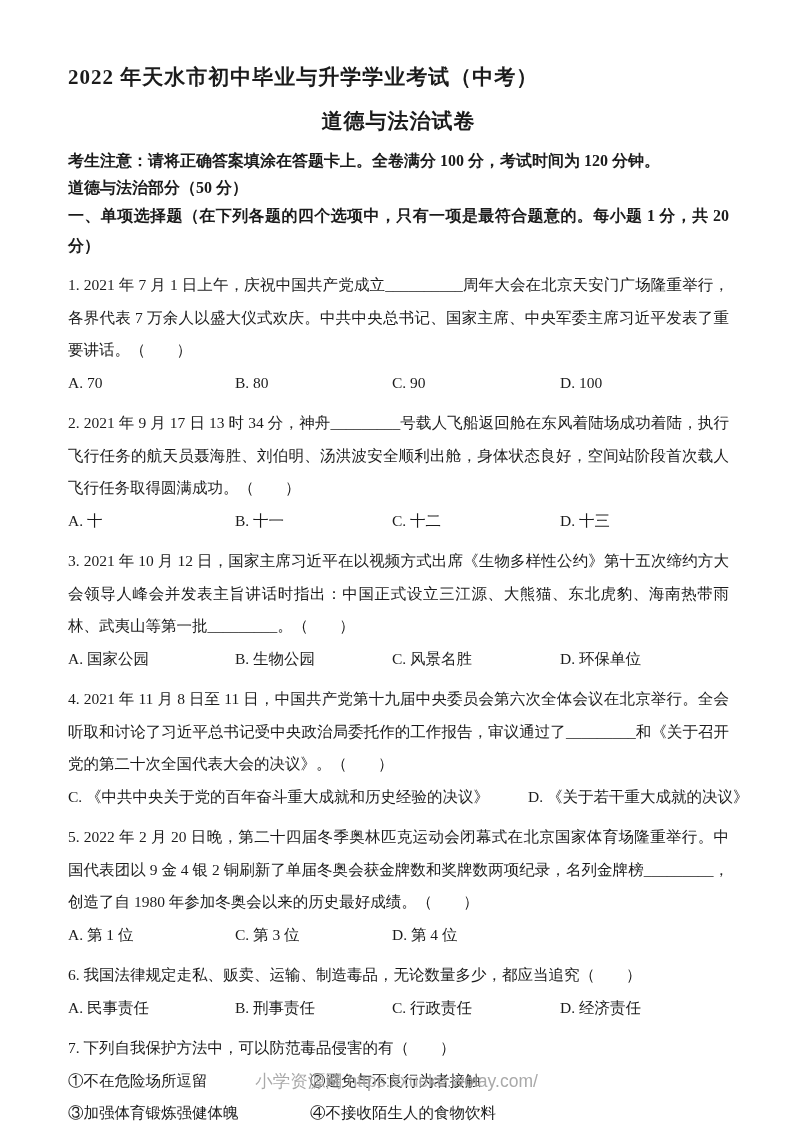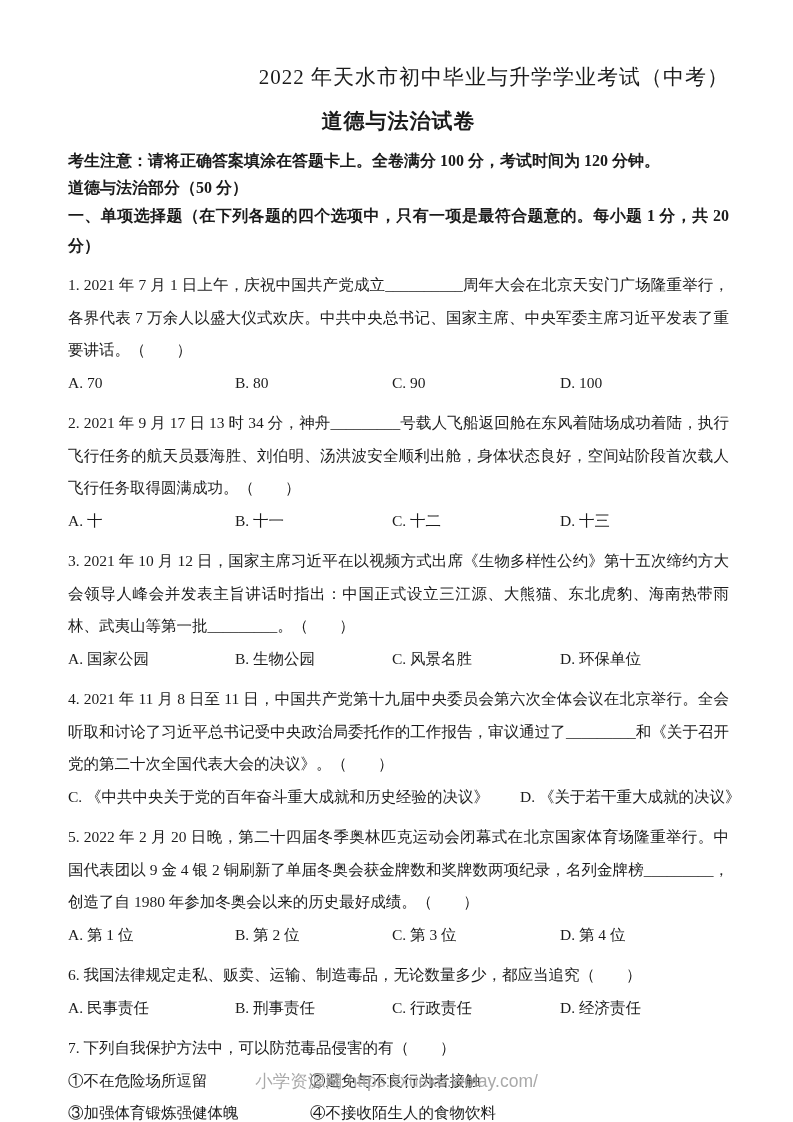--- a/index.html
+++ b/index.html
@@ -6,21 +6,21 @@
   html, body { width: 793px; height: 1122px; }
   body {
     position: relative;
     background: #ffffff;
     color: #1b1b1b;
     font-family: "Liberation Serif", "DejaVu Serif", serif;
     overflow: hidden;
   }
   .content { padding: 60px 64px 0 68px; }
   .title {
-    font-size: 21px; font-weight: 400; text-align: right;
+    font-size: 21px; font-weight: 700; text-align: left;
     line-height: 34px; letter-spacing: 1px;
   }
   .subtitle {
     font-size: 21px; font-weight: 700; text-align: center;
     line-height: 34px; margin-top: 10px; letter-spacing: 1px;
   }
   .notice {
     font-size: 16px; font-weight: 700; line-height: 27px;
     margin-top: 9px; text-align: justify;
   }
@@ -32,21 +32,21 @@
   }
   .question { margin: 0; }
   .stem {
     font-size: 15.5px; line-height: 32.5px; text-align: justify; margin-top: 8px;
   }
   .opts {
     display: grid; font-size: 15.5px; line-height: 32.5px;
   }
   .opts4 { grid-template-columns: 167px 157px 168px 1fr; }
   .optrow-1 { grid-template-columns: 372px 1fr; }
-  .optrow-2 { grid-template-columns: 452px 1fr; }
+  .optrow-2 { grid-template-columns: 452px 1fr; gap: 8px; }
   .items2 { grid-template-columns: 242px 1fr; }
   .opts span { white-space: nowrap; }
   .footer {
     position: absolute; left: 0; right: 0; top: 1068px;
     text-align: center;
     font-family: "Liberation Sans", "DejaVu Sans", sans-serif;
     font-size: 17.5px; color: #a9a9a9; line-height: 26px;
   }
 </style>
 </head>
@@ -96,21 +96,20 @@
     <div class="opts optrow-2">
       <span>C.  《中共中央关于党的百年奋斗重大成就和历史经验的决议》</span>
       <span>D.  《关于若干重大成就的决议》</span>
     </div>
   </div>
 
   <div class="question">
     <p class="stem">5. 2022 年 2 月 20 日晚，第二十四届冬季奥林匹克运动会闭幕式在北京国家体育场隆重举行。中国代表团以 9 金 4 银 2 铜刷新了单届冬奥会获金牌数和奖牌数两项纪录，名列金牌榜_________，创造了自 1980 年参加冬奥会以来的历史最好成绩。（　　）</p>
     <div class="opts opts4">
       <span>A.  第 1 位</span>
-      <span>B.  第 2 位</span>
       <span>C.  第 3 位</span>
       <span>D.  第 4 位</span>
     </div>
   </div>
 
   <div class="question">
     <p class="stem">6. 我国法律规定走私、贩卖、运输、制造毒品，无论数量多少，都应当追究（　　）</p>
     <div class="opts opts4">
       <span>A.  民事责任</span>
       <span>B.  刑事责任</span>

